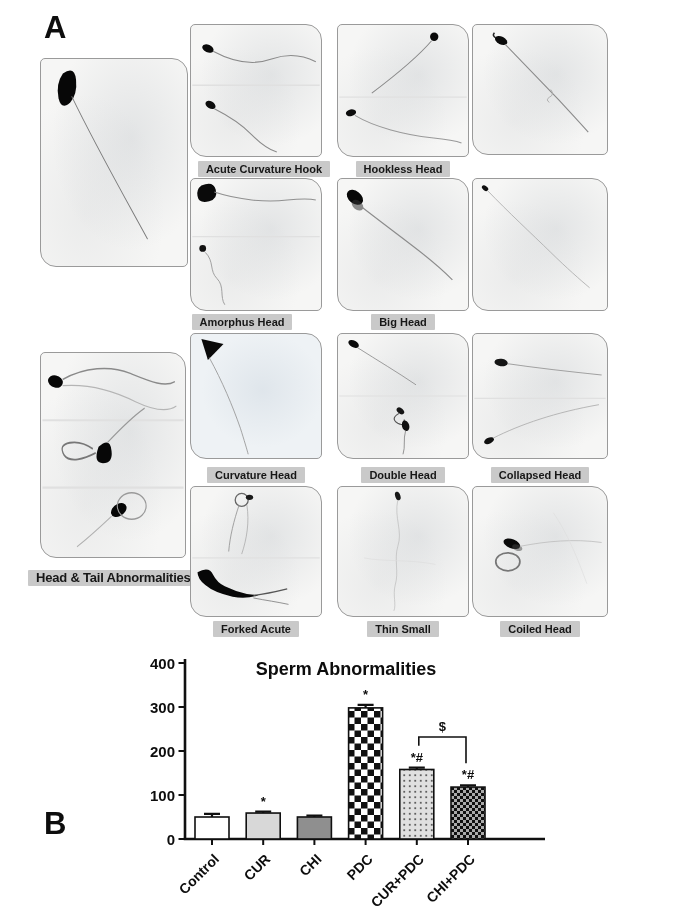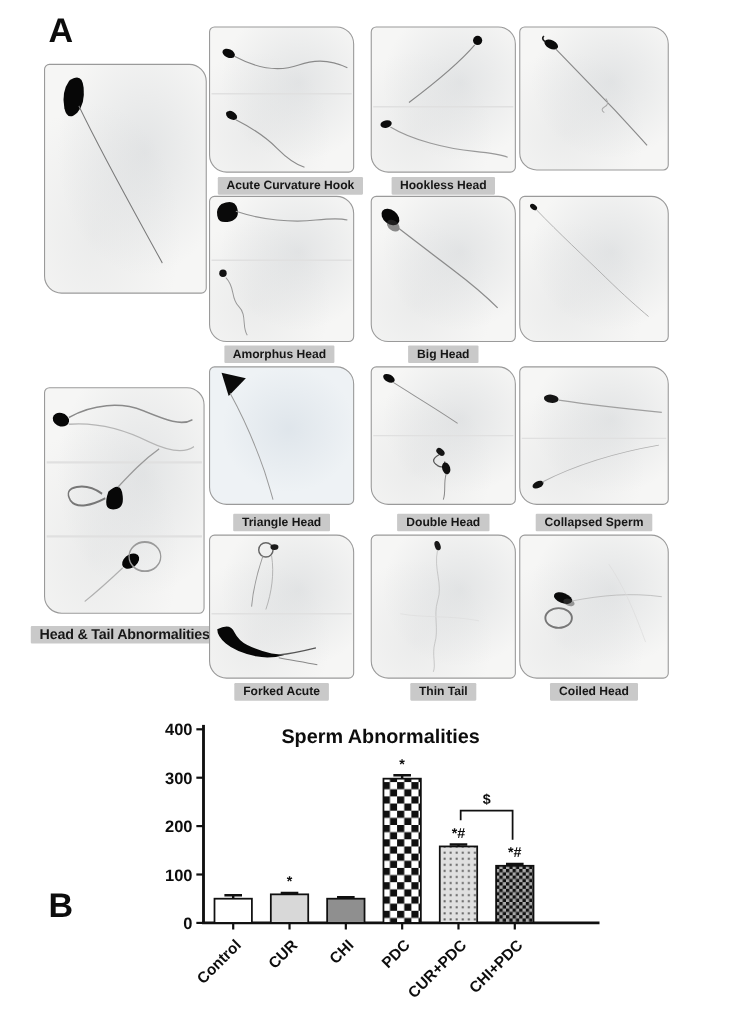--- a/index.html
+++ b/index.html
@@ -102,21 +102,21 @@
 
   <div class="tile" style="left:190px;top:178px;width:132px;height:133px;">
     <svg viewBox="0 0 100 100" preserveAspectRatio="none">
       <line class="seam" x1="1" y1="44" x2="99" y2="44"></line>
       <path d="M8 5 q9 -4 11 3 q2 7 -5 9 q-8 2 -9 -4 q-1 -5 3 -8 z" fill="#0a0a0a"></path>
       <path d="M18 10 C36 16, 58 18, 74 16 C84 15, 92 15, 96 16" stroke="#909090" stroke-width="0.8" fill="none"></path>
       <circle cx="9" cy="53" r="2.6" fill="#111"></circle>
       <path d="M11 56 C18 63, 14 70, 20 76 C26 82, 22 90, 26 96" stroke="#999" stroke-width="0.7" fill="none"></path>
     </svg>
   </div>
-  <div class="labelrow" style="left:188px;top:312px;width:132px;">
+  <div class="labelrow" style="left:176px;top:312px;width:132px;">
     <span class="tile-label">Amorphus Head</span>
   </div>
 
   <div class="tile" style="left:337px;top:178px;width:132px;height:133px;">
     <svg viewBox="0 0 100 100" preserveAspectRatio="none">
       <ellipse cx="13" cy="14" rx="7" ry="4.8" transform="rotate(38 13 14)" fill="#070707"></ellipse>
       <ellipse cx="15" cy="20" rx="5" ry="3.4" transform="rotate(38 15 20)" fill="#333" opacity="0.55"></ellipse>
       <path d="M19 22 C32 32, 44 41, 56 50 C68 59, 80 69, 88 77" stroke="#8c8c8c" stroke-width="0.9" fill="none"></path>
     </svg>
   </div>
@@ -134,21 +134,21 @@
     <span class="tile-label">Small Head</span>
   </div>
 
   <div class="tile bluish" style="left:190px;top:333px;width:132px;height:126px;">
     <svg viewBox="0 0 100 100" preserveAspectRatio="none">
       <polygon points="8,4 25,8 13,21" fill="#0a0a0a"></polygon>
       <path d="M14 19 C24 38, 32 58, 38 76 C41 86, 43 93, 44 97" stroke="#999" stroke-width="0.7" fill="none"></path>
     </svg>
   </div>
   <div class="labelrow" style="left:190px;top:465px;width:132px;">
-    <span class="tile-label">Triangle Head</span>
+    <span class="tile-label">Curvature Head</span>
   </div>
 
   <div class="tile" style="left:337px;top:333px;width:132px;height:126px;">
     <svg viewBox="0 0 100 100" preserveAspectRatio="none">
       <line class="seam" x1="1" y1="50" x2="99" y2="50"></line>
       <ellipse cx="12" cy="8" rx="4.4" ry="2.7" transform="rotate(30 12 8)" fill="#0b0b0b"></ellipse>
       <path d="M15 11 C30 21, 46 31, 60 41" stroke="#909090" stroke-width="0.7" fill="none"></path>
       <ellipse cx="48" cy="62" rx="3.4" ry="2.2" transform="rotate(45 48 62)" fill="#151515"></ellipse>
       <path d="M47 64 q-7 4 -1 8 q5 3 5 -3" stroke="#555" stroke-width="0.9" fill="none"></path>
       <ellipse cx="52" cy="74" rx="4.4" ry="2.8" transform="rotate(75 52 74)" fill="#101010"></ellipse>
@@ -162,21 +162,21 @@
   <div class="tile" style="left:472px;top:333px;width:136px;height:126px;">
     <svg viewBox="0 0 100 100" preserveAspectRatio="none">
       <line class="seam" x1="1" y1="52" x2="99" y2="52"></line>
       <ellipse cx="21" cy="23" rx="5" ry="3" transform="rotate(8 21 23)" fill="#151515"></ellipse>
       <path d="M26 24 C45 27, 68 30, 96 33" stroke="#a0a0a0" stroke-width="0.8" fill="none"></path>
       <ellipse cx="12" cy="86" rx="4" ry="2.4" transform="rotate(-28 12 86)" fill="#101010"></ellipse>
       <path d="M15 84 C35 73, 62 63, 94 57" stroke="#b0b0b0" stroke-width="0.7" fill="none"></path>
     </svg>
   </div>
   <div class="labelrow" style="left:472px;top:465px;width:136px;">
-    <span class="tile-label">Collapsed Sperm</span>
+    <span class="tile-label">Collapsed Head</span>
   </div>
 
   <div class="tile" style="left:190px;top:486px;width:132px;height:131px;">
     <svg viewBox="0 0 100 100" preserveAspectRatio="none">
       <line class="seam" x1="1" y1="55" x2="99" y2="55"></line>
       <circle cx="39" cy="10" r="5" fill="none" stroke="#666" stroke-width="1"></circle>
       <ellipse cx="45" cy="8" rx="2.8" ry="2" fill="#1a1a1a"></ellipse>
       <path d="M37 14 C33 26, 30 38, 29 50" stroke="#999" stroke-width="0.7" fill="none"></path>
       <path d="M43 14 C45 27, 43 40, 39 52" stroke="#aaa" stroke-width="0.6" fill="none"></path>
       <path d="M5 66 q9 -5 12 2 q3 6 9 9 q8 4 17 6 l9 1 q-10 3 -20 1 q-14 -3 -21 -9 q-6 -5 -6 -10 z" fill="#070707"></path>
@@ -189,21 +189,21 @@
   </div>
 
   <div class="tile" style="left:337px;top:486px;width:132px;height:131px;">
     <svg viewBox="0 0 100 100" preserveAspectRatio="none">
       <ellipse cx="46" cy="7" rx="3.4" ry="2" transform="rotate(72 46 7)" fill="#181818"></ellipse>
       <path d="M46 10 C43 24, 50 34, 46 46 C43 56, 47 66, 44 76 C42 84, 45 91, 43 96" stroke="#b8b8b8" stroke-width="0.5" fill="none"></path>
       <path d="M20 55 C35 58, 55 56, 75 60" stroke="#ddd" stroke-width="0.5" fill="none"></path>
     </svg>
   </div>
   <div class="labelrow" style="left:337px;top:619px;width:132px;">
-    <span class="tile-label">Thin Tail</span>
+    <span class="tile-label">Thin Small</span>
   </div>
 
   <div class="tile" style="left:472px;top:486px;width:136px;height:131px;">
     <svg viewBox="0 0 100 100" preserveAspectRatio="none">
       <ellipse cx="29" cy="44" rx="6.5" ry="3.6" transform="rotate(22 29 44)" fill="#0a0a0a"></ellipse>
       <ellipse cx="33" cy="47" rx="4" ry="2.4" transform="rotate(22 33 47)" fill="#444" opacity="0.5"></ellipse>
       <ellipse cx="26" cy="58" rx="9" ry="7" fill="none" stroke="#777" stroke-width="1.3"></ellipse>
       <path d="M35 46 C55 42, 75 40, 96 43" stroke="#bbb" stroke-width="0.6" fill="none"></path>
       <path d="M60 20 C70 35, 78 55, 85 75" stroke="#ddd" stroke-width="0.5" fill="none"></path>
     </svg>

